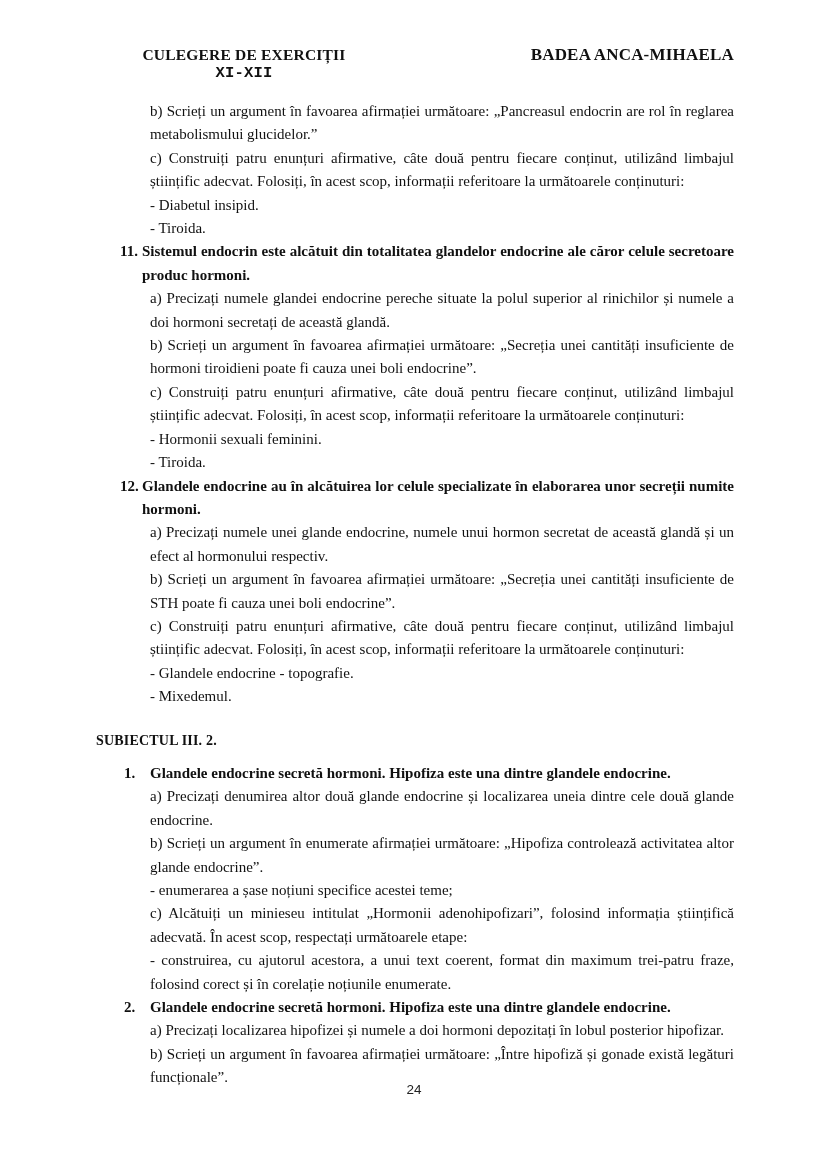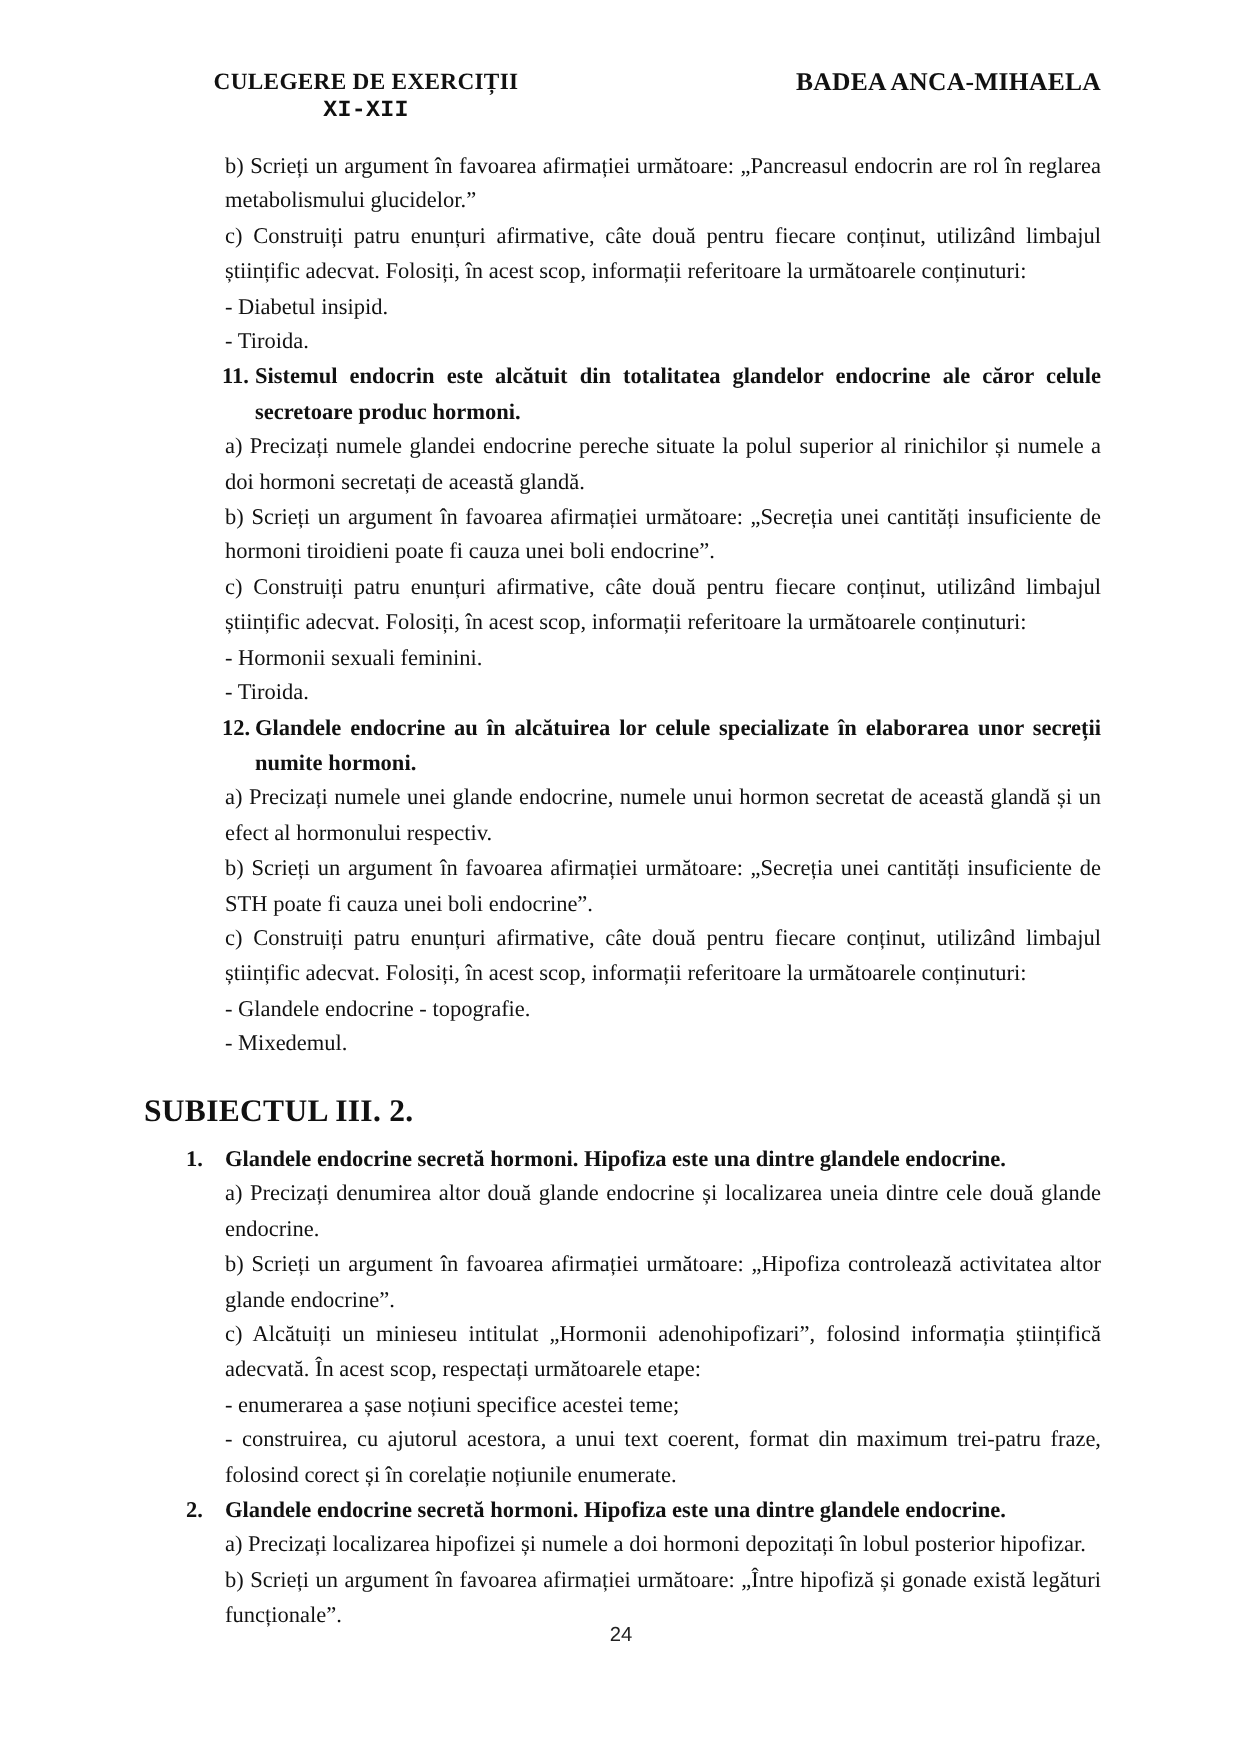--- a/index.html
+++ b/index.html
@@ -73,21 +73,21 @@
   }
 
   
   .sub {
     margin-left: 54px;
   }
 
   
   .numitem {
     display: flex;
-    margin-left: 52px;
+    margin-left: 24px;
     font-weight: bold;
   }
   .numitem .num {
     flex: 0 0 auto;
     width: 22px;
     text-align: left;
     font-weight: bold;
   }
   .numitem .txt {
     flex: 1 1 auto;
@@ -106,21 +106,21 @@
     width: 26px;
     text-align: left;
   }
   .numitem2 .txt {
     flex: 1 1 auto;
     text-align: left;
   }
 
   .section-title {
     font-weight: bold;
-    font-size: 21px;
+    font-size: 14px;
     line-height: 23.4px;
     margin: 0;
     letter-spacing: 0.2px;
   }
 
   .gap-sm { height: 10px; }
   .gap-md { height: 20px; }
 
   
   .folio {
@@ -178,23 +178,23 @@
 
     <p class="section-title">SUBIECTUL III. 2.</p>
 
     <div class="gap-sm"></div>
 
     <div class="numitem2">
       <p class="num">1.</p>
       <p class="txt">Glandele endocrine secretă hormoni. Hipofiza este una dintre glandele endocrine.</p>
     </div>
     <p class="sub">a) Precizați denumirea altor două glande endocrine și localizarea uneia dintre cele două glande endocrine.</p>
-    <p class="sub">b) Scrieți un argument în favoarea afirmației următoare: „Hipofiza controlează activitatea altor glande endocrine”.</p>
+    <p class="sub">b) Scrieți un argument în enumerate afirmației următoare: „Hipofiza controlează activitatea altor glande endocrine”.</p>
+    <p class="sub">- enumerarea a șase noțiuni specifice acestei teme;</p>
     <p class="sub">c) Alcătuiți un minieseu intitulat „Hormonii adenohipofizari”, folosind informația științifică adecvată. În acest scop, respectați următoarele etape:</p>
-    <p class="sub">- enumerarea a șase noțiuni specifice acestei teme;</p>
     <p class="sub">- construirea, cu ajutorul acestora, a unui text coerent, format din maximum trei-patru fraze, folosind corect și în corelație noțiunile enumerate.</p>
 
     <div class="numitem2">
       <p class="num">2.</p>
       <p class="txt">Glandele endocrine secretă hormoni. Hipofiza este una dintre glandele endocrine.</p>
     </div>
     <p class="sub">a) Precizați localizarea hipofizei și numele a doi hormoni depozitați în lobul posterior hipofizar.</p>
     <p class="sub">b) Scrieți un argument în favoarea afirmației următoare: „Între hipofiză și gonade există legături funcționale”.</p>
 
   </div>

